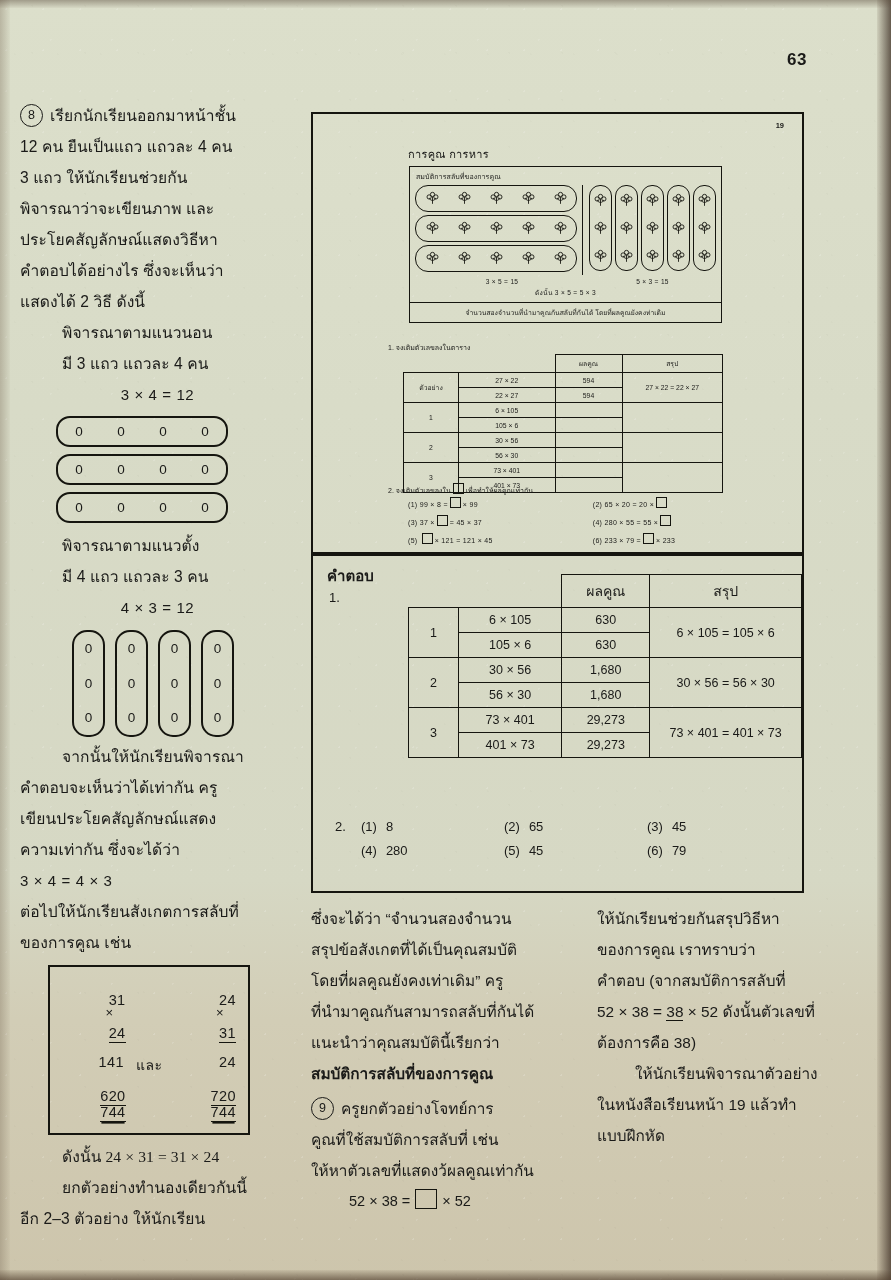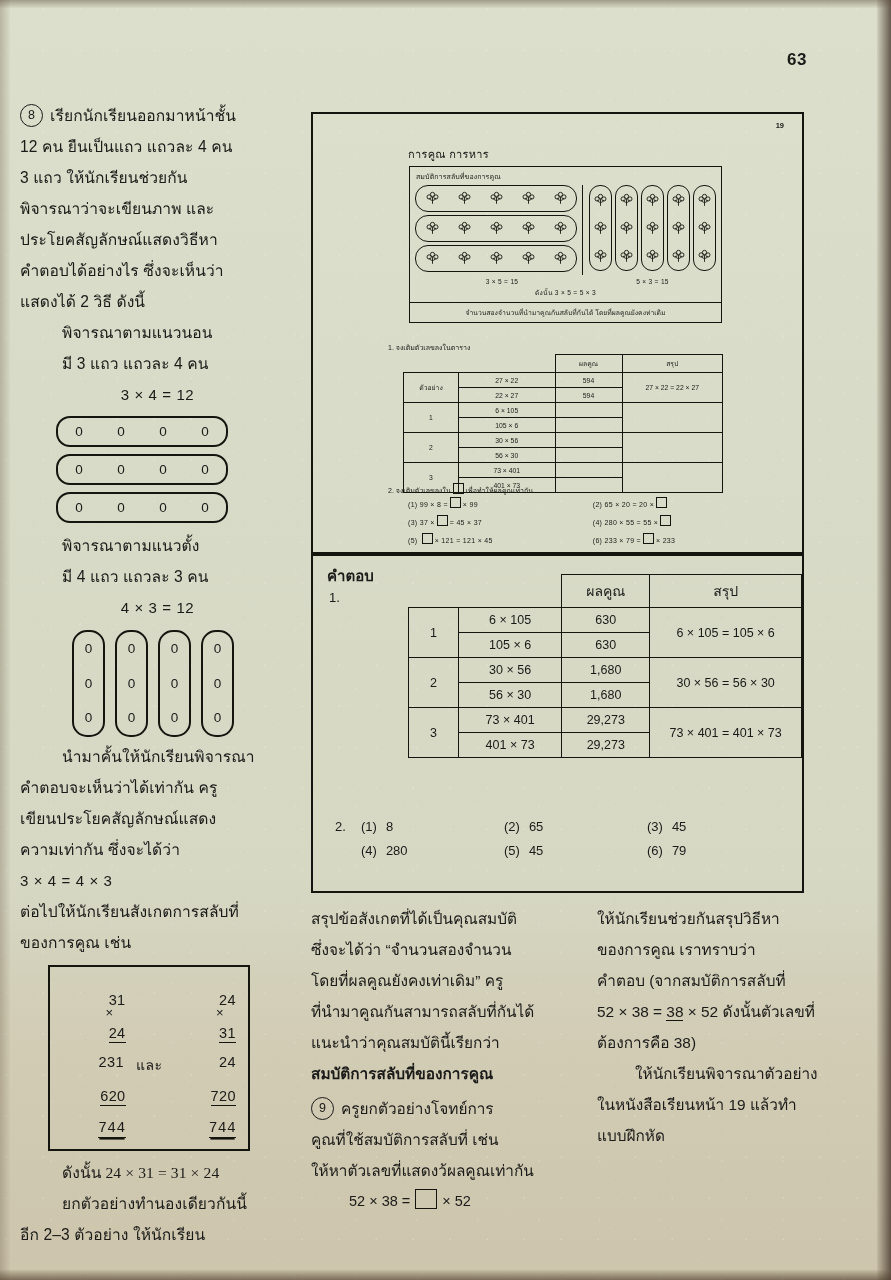--- a/index.html
+++ b/index.html
@@ -196,21 +196,21 @@
       <span>0</span>
       <span>0</span>
     </div>
     <div class="oval-v">
       <span>0</span>
       <span>0</span>
       <span>0</span>
     </div>
   </div>
 
-  <div class="tl ind">นำมาคั้นให้นักเรียนพิจารณา</div>
+  <div class="tl ind">จากนั้นให้นักเรียนพิจารณา</div>
   <div class="tl">คำตอบจะเห็นว่าได้เท่ากัน   ครู</div>
   <div class="tl">เขียนประโยคสัญลักษณ์แสดง</div>
   <div class="tl">ความเท่ากัน  ซึ่งจะได้ว่า</div>
   <div class="tl eq">3 × 4 = 4 × 3</div>
   <div class="tl">ต่อไปให้นักเรียนสังเกตการสลับที่</div>
   <div class="tl">ของการคูณ เช่น</div>
 
   <div class="mulbox">
     <div class="mulrow">
       <div class="mulcell">31</div>
@@ -225,30 +225,30 @@
       <div class="mulcell">
           <span class="xsign">×</span>
         </div>
     </div>
     <div class="mulrow" style="margin-top:1px;">
       <div class="mulcell"><span class="ul">24</span></div>
       <div class="mulmid">&nbsp;</div>
       <div class="mulcell"><span class="ul">31</span></div>
     </div>
     <div class="mulrow" style="margin-top:13px;">
-      <div class="mulcell">231</div>
+      <div class="mulcell">141</div>
       <div class="mulmid">และ</div>
       <div class="mulcell">24</div>
     </div>
     <div class="mulrow" style="margin-top:12px;">
       <div class="mulcell"><span class="ul">620</span></div>
       <div class="mulmid">&nbsp;</div>
       <div class="mulcell"><span class="ul">720</span></div>
     </div>
-    <div class="mulrow" style="margin-top:16px;font-family:Liberation Mono, monospace;">
+    <div class="mulrow" style="margin-top:0;">
       <div class="mulcell"><span class="dul">744</span></div>
       <div class="mulmid">&nbsp;</div>
       <div class="mulcell"><span class="dul">744</span></div>
     </div>
   </div>
 
   <div class="tl ind" style="margin-top:6px;font-family:Liberation Serif, serif;">ดังนั้น 24 × 31 = 31 × 24</div>
   <div class="tl ind">ยกตัวอย่างทำนองเดียวกันนี้</div>
   <div class="tl">อีก  2–3  ตัวอย่าง  ให้นักเรียน</div>
 </div>
@@ -686,22 +686,22 @@
     <div class="a2row">
       <div class="lead"></div>
       <div class="it"><b>(4)</b><span>280</span></div>
       <div class="it"><b>(5)</b><span>45</span></div>
       <div class="it"><b>(6)</b><span>79</span></div>
     </div>
   </div>
 </div>
 
 <div class="col-mid">
+  <div class="tb">ซึ่งจะได้ว่า “จำนวนสองจำนวน</div>
   <div class="tb">สรุปข้อสังเกตที่ได้เป็นคุณสมบัติ</div>
-  <div class="tb">ซึ่งจะได้ว่า “จำนวนสองจำนวน</div>
   <div class="tb">โดยที่ผลคูณยังคงเท่าเดิม”   ครู</div>
   <div class="tb">ที่นำมาคูณกันสามารถสลับที่กันได้</div>
   <div class="tb">แนะนำว่าคุณสมบัตินี้เรียกว่า</div>
   <div class="tb bold">สมบัติการสลับที่ของการคูณ</div>
   <div class="tb" style="margin-top:4px;">
     <span class="circ-num">9</span><span>ครูยกตัวอย่างโจทย์การ</span>
   </div>
   <div class="tb">คูณที่ใช้สมบัติการสลับที่  เช่น</div>
   <div class="tb">ให้หาตัวเลขที่แสดงว้ผลคูณเท่ากัน</div>
   <div class="tb ind" style="font-size:14.5px;">

